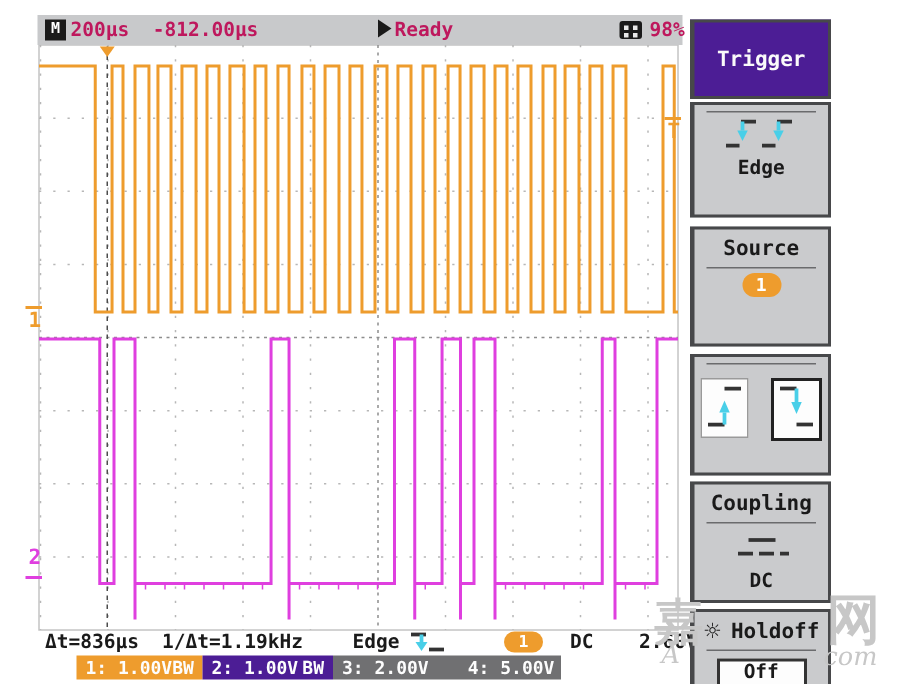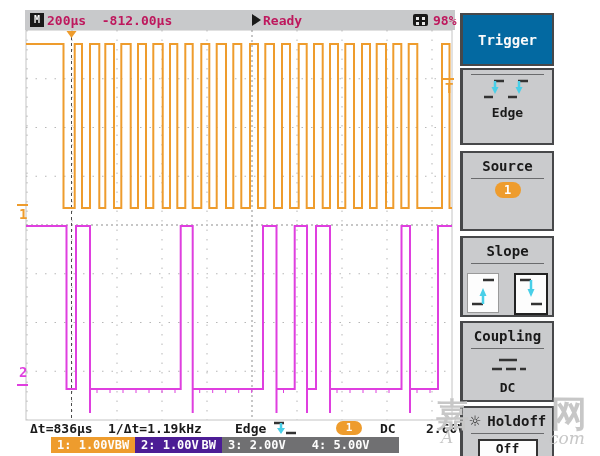--- a/index.html
+++ b/index.html
@@ -32,21 +32,21 @@
   .chanbar{position:absolute;left:28px;top:437px;height:16px;display:flex;z-index:2;margin-left:23px;}
   .cell{display:flex;align-items:center;justify-content:space-between;color:#fdfdfd;
         font-size:12px;font-weight:bold;padding:0 6px;box-sizing:border-box;white-space:pre;}
 
   
   .btn{position:absolute;left:460px;width:94px;background:#cacbcd;border:2px solid #47484a;
        border-left-width:3px;box-sizing:border-box;text-align:center;z-index:3;color:#1a1a1a;}
   .btn .lbl{font-size:14px;font-weight:bold;margin-top:5px;}
   .btn .sep{height:1px;background:#6a6b6d;margin:4px 8px 2px 8px;}
   .btn .val{font-size:13px;font-weight:bold;}
-  .hdr{display:flex;align-items:center;justify-content:center;background:#0369a1;color:#fafafa;
+  .hdr{display:flex;align-items:center;justify-content:center;background:#4c1d95;color:#fafafa;
        font-size:14px;font-weight:bold;}
   .slope-box{display:inline-block;width:30px;height:38px;background:#fdfdfd;margin:7px 3px 0 3px;
              border:1px solid #9a9a9a;vertical-align:top;}
   .slope-box.sel{border:2px solid #222;}
   .off-box{width:56px;height:18px;margin:5px auto 0 auto;background:#fdfdfd;border:2px solid #333;
            font-size:13px;font-weight:bold;line-height:16px;}
   .gear{font-family:"DejaVu Sans",sans-serif;font-weight:normal;margin-right:6px;}
 
   
   .wm{z-index:5;color:#c7c7c7;line-height:1;pointer-events:none;}
@@ -112,21 +112,21 @@
   <div class="abs meas" style="left:380px;top:421px;">DC</div>
   <div class="abs meas" style="left:426px;top:421px;">2.60V</div>
 
   <div class="chanbar">
     <div class="cell" style="width:84px;background:#ee9c2d;">
       <span>1: 1.00V</span><span>BW</span>
     </div>
     <div class="cell" style="width:87px;background:#4c1d95;">
       <span>2: 1.00V</span><span>BW</span>
     </div>
-    <div class="cell" style="width:177px;background:#707072;justify-content:flex-start;">
+    <div class="cell" style="width:152px;background:#707072;justify-content:flex-start;">
       <span>3: 2.00V</span><span style="margin-left:26px;">4: 5.00V</span>
     </div>
   </div>
 
   <div class="btn hdr" style="top:13px;height:53px;">
       <span>Trigger</span>
     </div>
 
   <div class="btn" style="top:68px;height:77px;">
     <div class="sep"></div>
@@ -143,21 +143,20 @@
     <div class="val">Edge</div>
   </div>
 
   <div class="btn" style="top:151px;height:80px;">
     <div class="lbl">Source</div>
     <div class="sep"></div>
     <div class="pill" style="position:relative;margin:3px auto 1px auto;background:#ee9c2d;width:26px;height:16px;line-height:16px;font-size:12px;">1</div>
   </div>
 
   <div class="btn" style="top:236px;height:81px;">
-    <div class="lbl">Slope</div>
     <div class="sep"></div>
     <div class="slope-box">
       <svg width="28" height="36">
         <path d="M14 30 H3" stroke="#333" stroke-width="2.5" fill="none"></path>
         <path d="M14 6 H25" stroke="#333" stroke-width="2.5" fill="none"></path>
         <path d="M14 30 V22" stroke="#49cfe8" stroke-width="2.5" fill="none"></path>
         <path d="M10.5 22 L17.5 22 L14 14 Z" fill="#49cfe8"></path>
       </svg>
     </div>
     <div class="slope-box sel">

